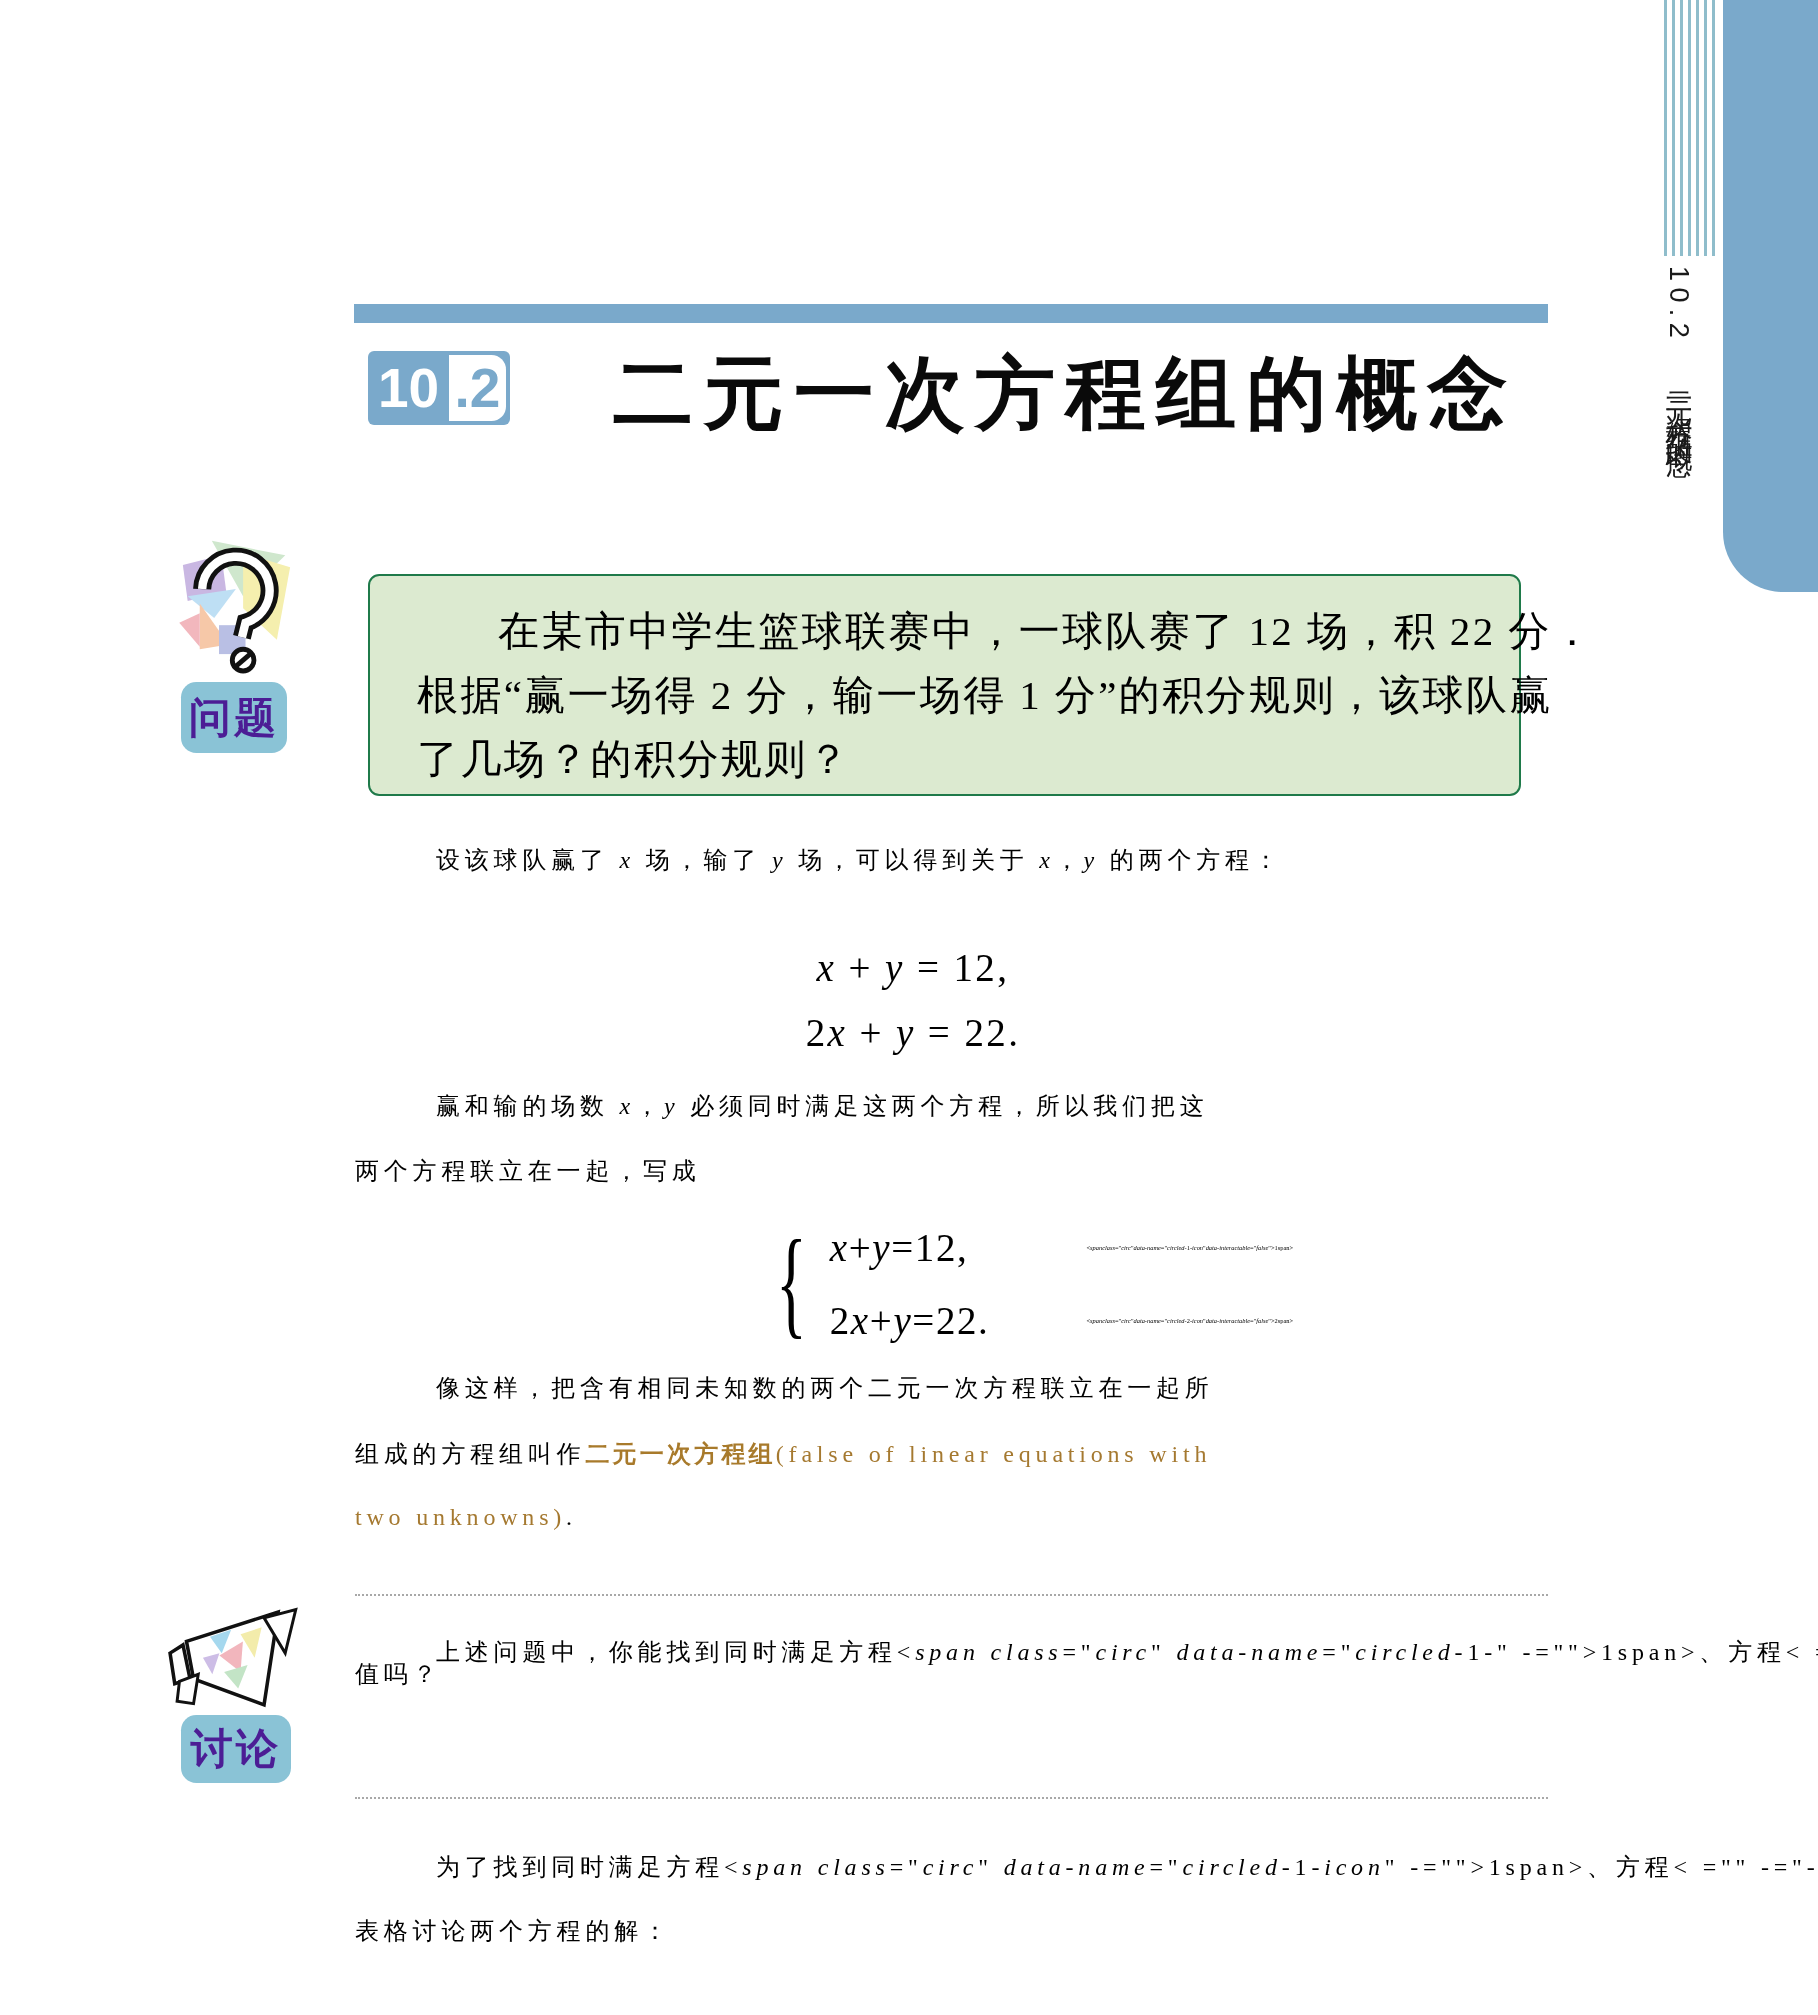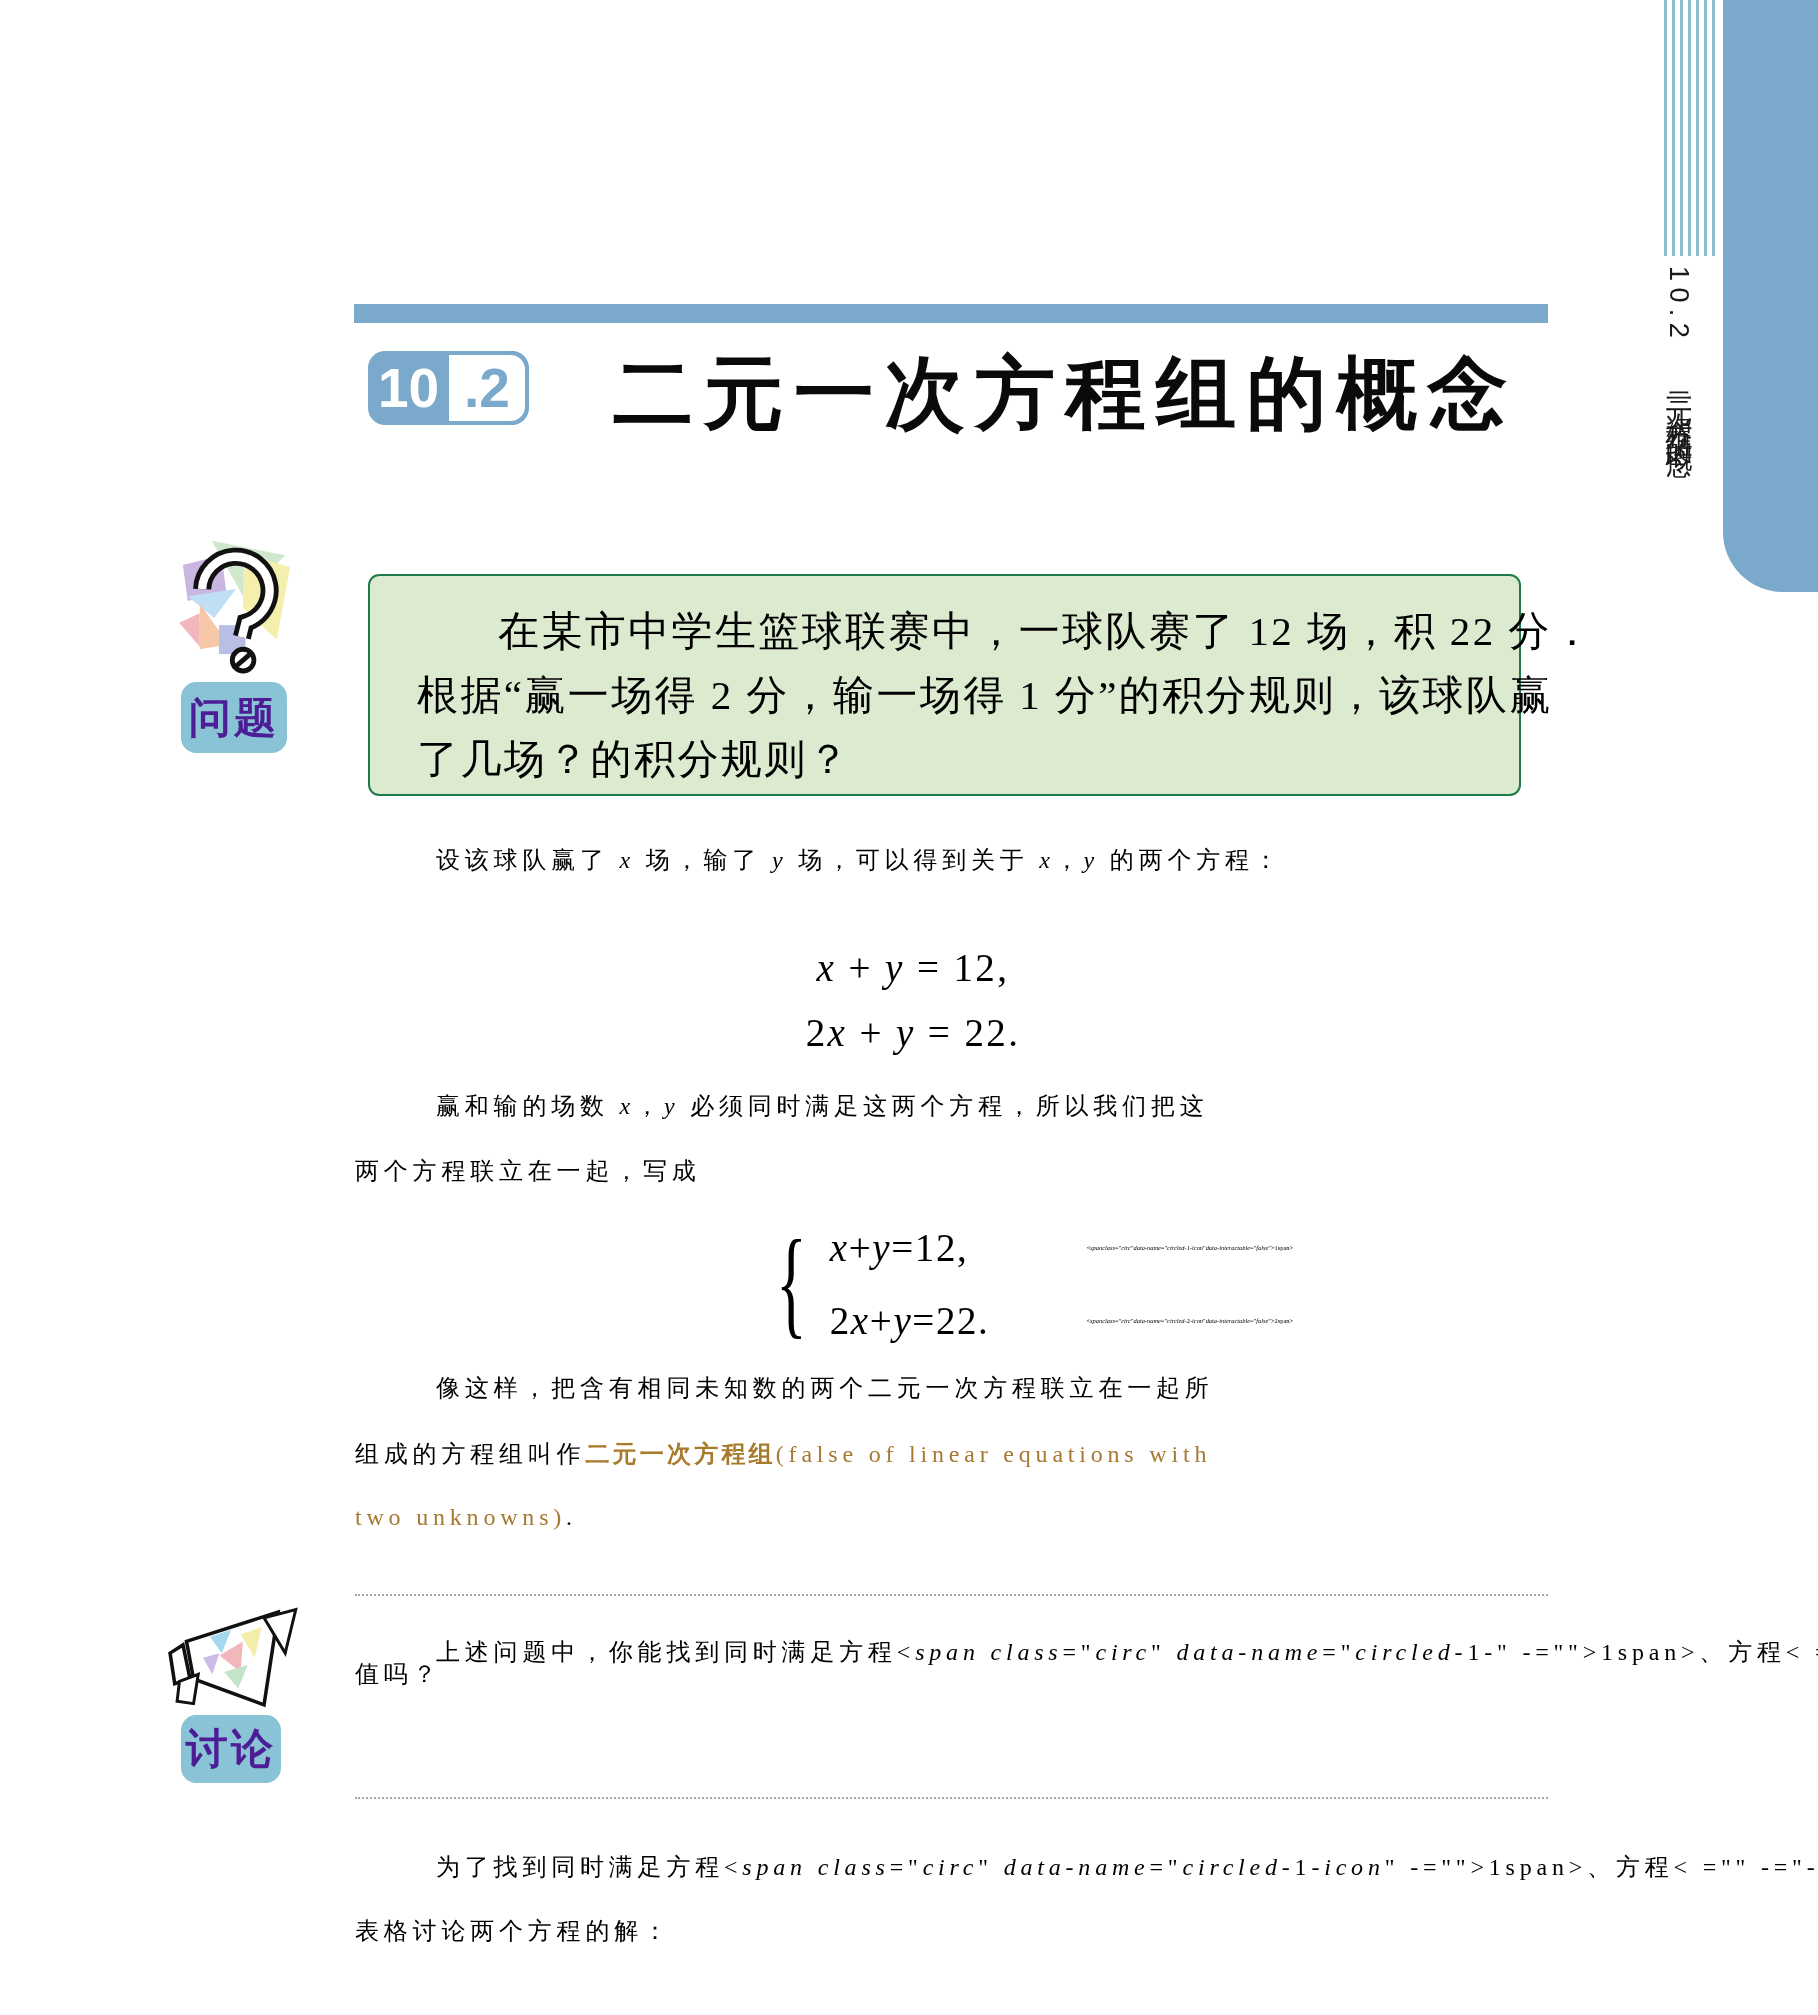--- a/index.html
+++ b/index.html
@@ -1,21 +1,21 @@
 <!DOCTYPE html>
 <html lang="zh" style="font-size:6.4px"><head>
 <meta charset="utf-8">
 <style>
   html,body{margin:0;padding:0;background:#ffffff;}
   .page{position:relative;width:1818px;height:2532px;background:#fff;overflow:hidden;
         font-family:"Liberation Serif","DejaVu Serif",serif;color:#000;}
 
   
   .top-bar{position:absolute;left:354px;top:304px;width:1194px;height:19.3px;background:#7AA9CB;}
-  .sec-badge{position:absolute;left:368px;top:351px;width:161px;height:74px;border-radius:17px;
+  .sec-badge{position:absolute;left:368px;top:351px;width:142px;height:74px;border-radius:6px;
              background:#7AA9CB;display:flex;overflow:hidden;
              font-family:"Liberation Sans",sans-serif;font-weight:800;}
   .sec-badge .left{flex:0 0 81px;display:flex;align-items:center;justify-content:center;
                    color:#fff;font-size:55px;}
   .sec-badge .right{flex:1;background:#fff;border:4.8px solid #7AA9CB;border-left:none;
                     border-radius:0 18.5px 18.5px 0;display:flex;align-items:center;justify-content:center;
                     color:#7AA9CB;font-size:55px;}
   .page-title{position:absolute;left:613px;top:341px;margin:0;white-space:nowrap;
               font-family:"Liberation Sans",sans-serif;font-weight:900;
               font-size:80px;letter-spacing:10.5px;color:#0a0a0a;}
@@ -29,21 +29,21 @@
              writing-mode:vertical-rl;text-orientation:mixed;
              font-family:"Liberation Sans",sans-serif;font-size:27px;letter-spacing:6.4px;color:#1a1a1a;}
   .side-text .side-num{margin-inline-end:28px;}
 
   
   .cyan-badge{position:absolute;display:flex;align-items:center;justify-content:center;
               background:#8AC3D6;border-radius:15.3px;color:#4c1d95;
               font-family:"Liberation Sans",sans-serif;font-weight:700;
               font-size:42px;letter-spacing:3.2px;}
   .badge-problem{left:181px;top:682px;width:106px;height:71px;}
-  .badge-discussion{left:181px;top:1715px;width:100px;height:68px;}
+  .badge-discussion{left:181px;top:1715px;width:110px;height:68px;}
   .q-icon{position:absolute;left:173px;top:536px;width:133px;height:141px;}
   .m-icon{position:absolute;left:163px;top:1606px;width:141px;height:106px;}
 
   
   .green-box{position:absolute;left:368px;top:574px;width:1153px;height:222px;box-sizing:border-box;
              background:#DCEAD0;border:2.8px solid #1F7A4A;border-radius:11.3px;
              padding:23.4px 47px 0 47px;}
   .green-box p{margin:0;font-size:41px;line-height:64px;letter-spacing:2.4px;white-space:nowrap;}
 
   

